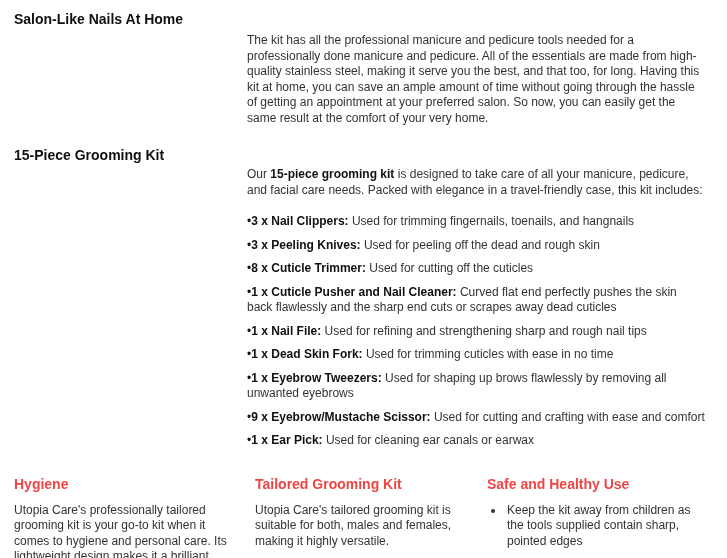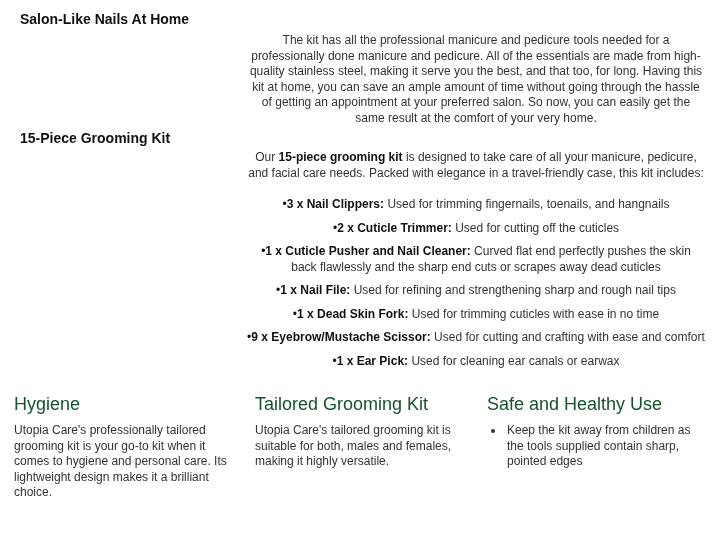--- a/index.html
+++ b/index.html
@@ -6,51 +6,51 @@
   body {
     width:727px; height:558px; overflow:hidden;
     font-family:"Liberation Sans", "DejaVu Sans", sans-serif;
     color:#333333;
     -webkit-font-smoothing:antialiased;
   }
   .page { padding:0 0 0 0; }
 
   
   .desc-row { display:grid; grid-template-columns:247px 1fr; }
-  .desc-row .left { padding-left:20px; }
-  .desc-row .right { padding-right:22px;text-align:center; }
+  .desc-row .left { padding-left:14px; }
+  .desc-row .right { padding-right:22px; }
 
   h3.sec-heading {
     margin:0; font-size:14px; line-height:18px;
     font-weight:700; color:#0f1111; letter-spacing:0;
   }
   .row-1 { margin-top:10px; }
   .row-1 .right { padding-top:23px; }
-  .row-2 { margin-top:3px; }
+  .row-2 { margin-top:20px; }
   .row-2 .right { padding-top:21px; }
 
   p.body-p { margin:0; font-size:12px; line-height:15.5px; color:#333333; }
   .bold { font-weight:700; color:#0f1111; }
 
   .kit-list { margin-top:16px; }
   .kit-item {
     margin:0 0 8px 0; font-size:12px; line-height:15.5px; color:#333333;
   }
   .kit-item::before { content:"\2022 "; color:#0f1111; }
   .kit-item .kit-label { font-weight:700; color:#0f1111; }
 
   
   .info-cols {
     display:grid; grid-template-columns:241px 232px 1fr;
     margin-top:17px; padding-left:14px;
   }
   .info-col { padding-right:18px; }
   h3.col-heading {
-    margin:0 0 9px 0; font-size:18px; line-height:20px;
-    font-weight:400; color:#14532d;
+    margin:0 0 9px 0; font-size:14px; line-height:20px;
+    font-weight:700; color:#ef4444;
   }
   .info-col p { margin:0; font-size:12px; line-height:15.5px; color:#333333; }
   ul.safety-list {
     margin:2px 0 0 0; padding:0 0 0 18px; list-style:disc;
     font-size:12px; line-height:15.5px; color:#333333;
   }
   ul.safety-list li { margin-bottom:3px; padding-left:2px; }
 </style>
 </head>
 <body>
@@ -68,24 +68,26 @@
 
   <div class="desc-row row-2">
     <div class="left">
       <h3 class="sec-heading">15-Piece Grooming Kit</h3>
     </div>
     <div class="right">
       <p class="body-p"><span>Our </span><span class="bold">15-piece grooming kit</span><span> is designed to take care of all your manicure, pedicure, and facial care needs. Packed with elegance in a travel-friendly case, this kit includes:</span></p>
 
       <div class="kit-list">
         <p class="kit-item"><span class="kit-label">3 x Nail Clippers:</span><span> Used for trimming fingernails, toenails, and hangnails</span></p>
-        <p class="kit-item"><span class="kit-label">2 x Cuticle Trimmer:</span><span> Used for cutting off the cuticles</span></p>
+        <p class="kit-item"><span class="kit-label">3 x Peeling Knives:</span><span> Used for peeling off the dead and rough skin</span></p>
+        <p class="kit-item"><span class="kit-label">8 x Cuticle Trimmer:</span><span> Used for cutting off the cuticles</span></p>
         <p class="kit-item"><span class="kit-label">1 x Cuticle Pusher and Nail Cleaner:</span><span> Curved flat end perfectly pushes the skin back flawlessly and the sharp end cuts or scrapes away dead cuticles</span></p>
         <p class="kit-item"><span class="kit-label">1 x Nail File:</span><span> Used for refining and strengthening sharp and rough nail tips</span></p>
         <p class="kit-item"><span class="kit-label">1 x Dead Skin Fork:</span><span> Used for trimming cuticles with ease in no time</span></p>
+        <p class="kit-item"><span class="kit-label">1 x Eyebrow Tweezers:</span><span> Used for shaping up brows flawlessly by removing all unwanted eyebrows</span></p>
         <p class="kit-item"><span class="kit-label">9 x Eyebrow/Mustache Scissor:</span><span> Used for cutting and crafting with ease and comfort</span></p>
         <p class="kit-item"><span class="kit-label">1 x Ear Pick:</span><span> Used for cleaning ear canals or earwax</span></p>
       </div>
     </div>
   </div>
 
   <div class="info-cols">
     <div class="info-col">
       <h3 class="col-heading">Hygiene</h3>
       <p>Utopia Care's professionally tailored grooming kit is your go-to kit when it comes to hygiene and personal care. Its lightweight design makes it a brilliant choice.</p>

